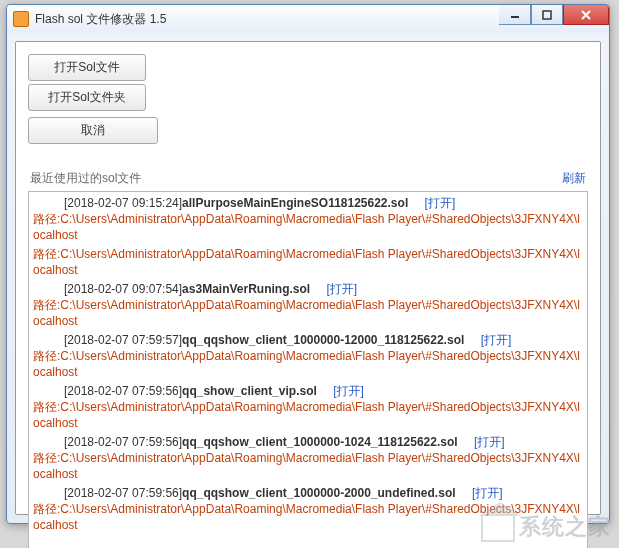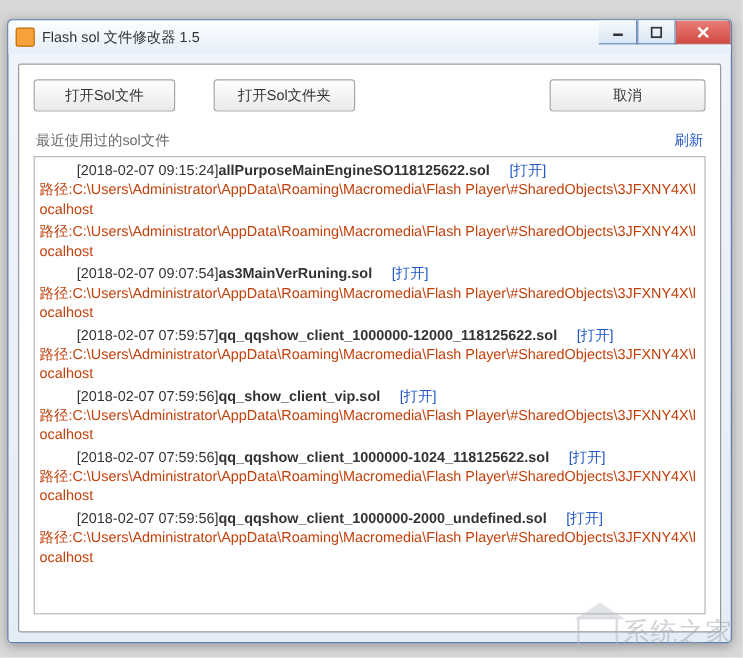--- a/index.html
+++ b/index.html
@@ -8,21 +8,21 @@
     background: #d8d8d8;
     font-family: "Microsoft YaHei", Arial, sans-serif;
     font-size: 12px;
     width: 619px;
     height: 548px;
     overflow: hidden;
     position: relative;
   }
   .window {
     position: absolute;
-    left: 6px; top: 16px;
+    left: 6px; top: 4px;
     width: 604px;
     border: 1px solid #5a7fb0;
     border-radius: 4px;
     background: linear-gradient(#f0f4fa, #e4ecf6);
     box-shadow: 0 2px 10px rgba(0,0,0,.3);
   }
   .titlebar {
     height: 28px;
     display: flex;
     align-items: center;
@@ -64,22 +64,23 @@
   .client {
     margin: 8px;
     border: 1px solid #999;
     background: #fff;
     border-radius: 2px;
     padding: 12px 12px 10px 12px;
     height: 474px;
   }
   .btn-row {
     display: flex;
-    gap: 32px;
-    margin-bottom: 16px;
+    gap: 3px;
+    margin-bottom: 26px;
+    flex-direction: column;
   }
   .btn-row .spacer { flex: 1; }
   .btn {
     border: 1px solid #a7a7a7;
     background: linear-gradient(#fefefe,#eaeaea);
     border-radius: 3px;
     padding: 4px 0;
     width: 118px;
     text-align: center;
     color: #333;
@@ -122,21 +123,21 @@
   .path {
     color: #c2410c;
     font-size: 12px;
     word-break: break-all;
   }
   .watermark {
     position: absolute;
     right: 8px; bottom: 6px;
     color: #9fa6ad;
     font-size: 22px;
-    font-weight: normal;
+    font-weight: bold;
     opacity:.5;
     letter-spacing:1px;
   }
   .wm-house {
     display:inline-block;
     width:34px; height:28px;
     border:2px solid #b5bbc2;
     position:relative;
     margin-right:4px;
     vertical-align:middle;

